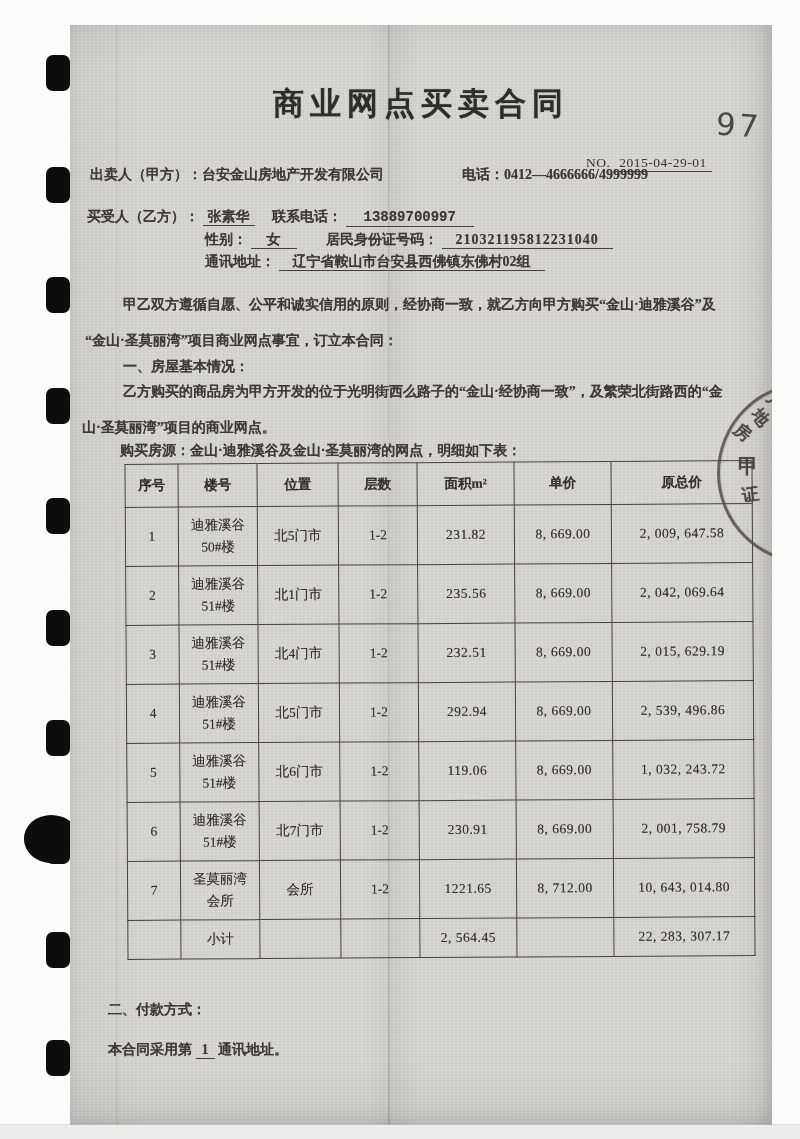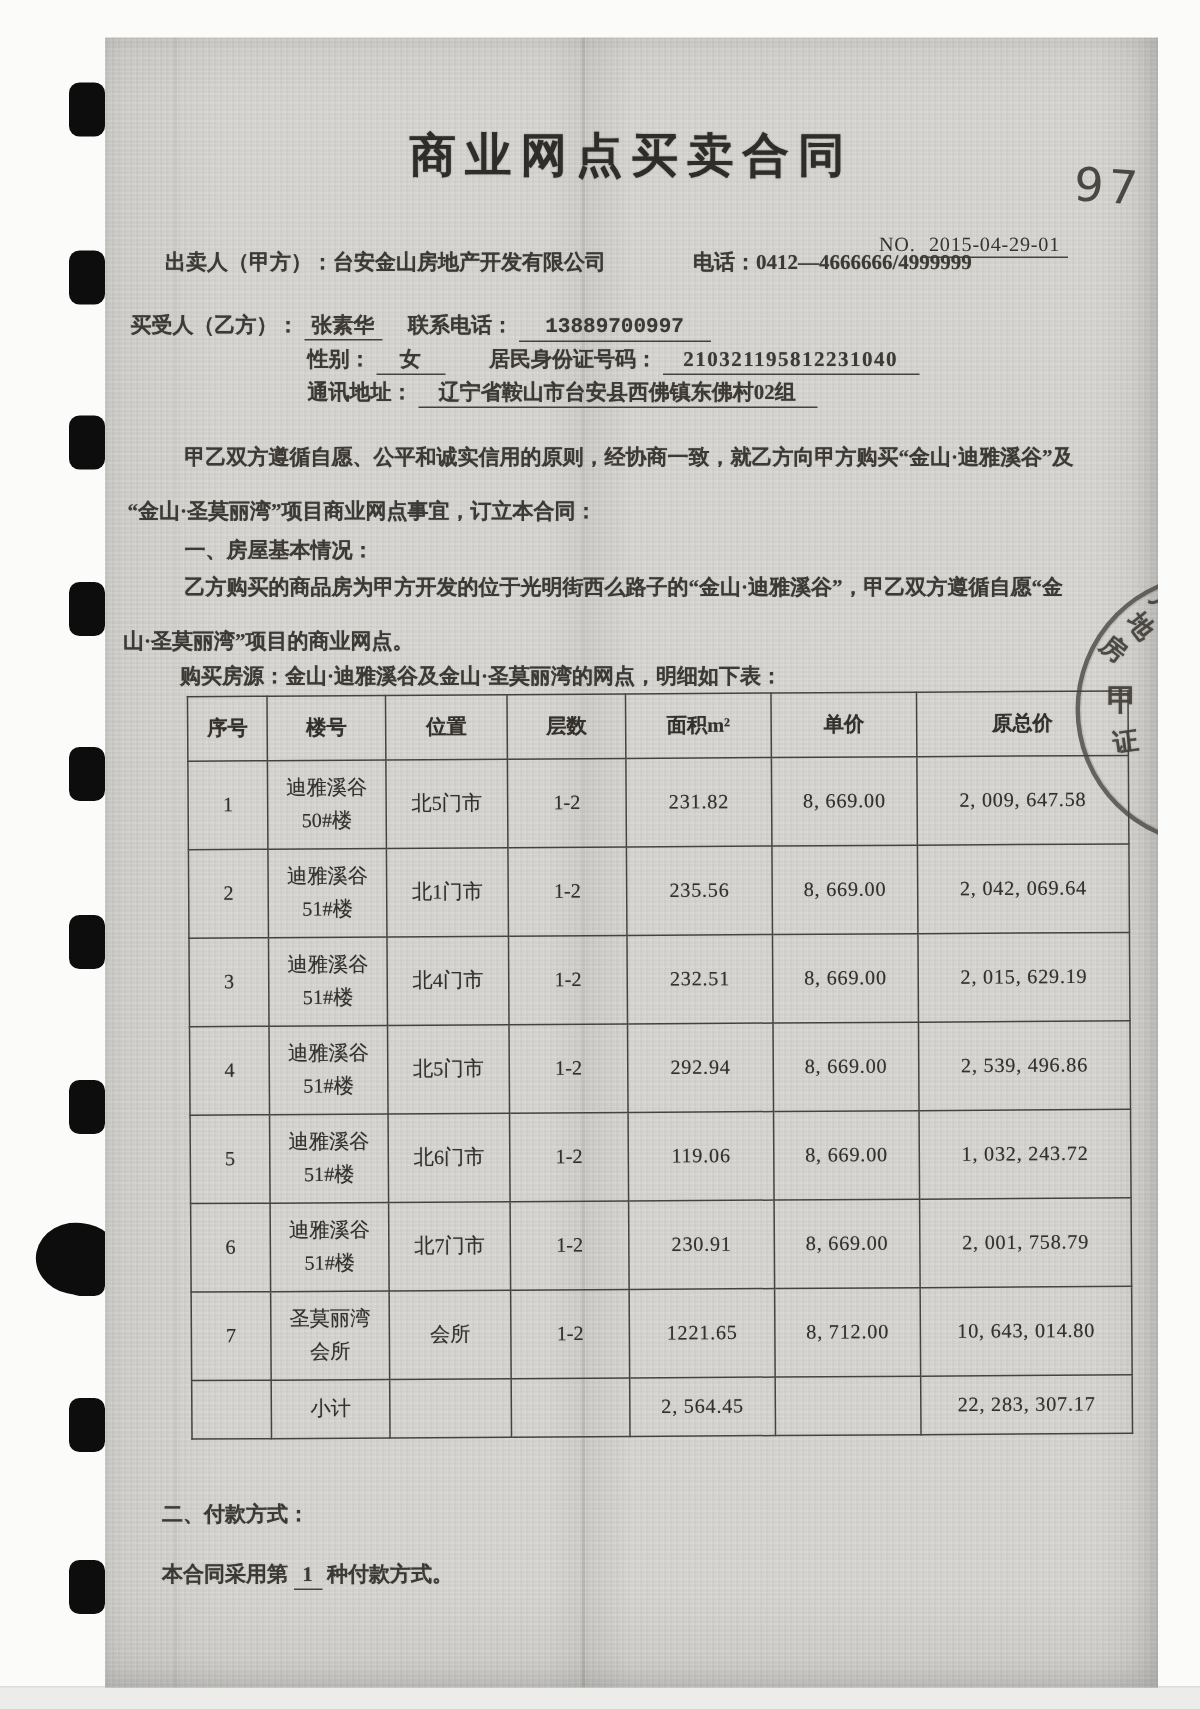--- a/index.html
+++ b/index.html
@@ -95,21 +95,21 @@
   <div class="fold" style="left:46px;opacity:.5;"></div>
 
   <div class="doc-title">商业网点买卖合同</div>
 
   <div class="doc-no">
     <span>NO.</span>
     <span class="u">2015-04-29-01</span>
   </div>
   <div class="handwritten">97</div>
 
-  <div class="line" style="left:40px;top:141px;">
+  <div class="line" style="left:20px;top:141px;">
     <span>出卖人（甲方）：</span><span>台安金山房地产开发有限公司</span>
   </div>
   <div class="line" style="left:392px;top:141px;">
     <span>电话：</span><span>0412—4666666/4999999</span>
   </div>
 
   <div class="line" style="left:17px;top:183px;">
     <span>买受人（乙方）：</span>
     <span class="u">张素华</span>
     <span style="margin-left:14px;">联系电话：</span>
@@ -126,21 +126,21 @@
   <div class="line" style="left:135px;top:228px;">
     <span>通讯地址：</span>
     <span class="u" style="padding:0 14px 1px;">辽宁省鞍山市台安县西佛镇东佛村02组</span>
   </div>
 
   <div class="line" style="left:15px;top:307px;">“金山·圣莫丽湾”项目商业网点事宜，订立本合同：</div>
   <div class="line" style="left:53px;top:271px;">甲乙双方遵循自愿、公平和诚实信用的原则，经协商一致，就乙方向甲方购买“金山·迪雅溪谷”及</div>
 
   <div class="line" style="left:53px;top:333px;">一、房屋基本情况：</div>
 
-  <div class="line" style="left:53px;top:358px;">乙方购买的商品房为甲方开发的位于光明街西么路子的“金山·迪雅溪谷”，甲乙双方遵循自愿“金</div>
+  <div class="line" style="left:53px;top:358px;">乙方购买的商品房为甲方开发的位于光明街西么路子的“金山·经协商一致”，及繁荣北街路西的“金</div>
   <div class="line" style="left:12px;top:394px;">山·圣莫丽湾”项目的商业网点。</div>
 
   <div class="line" style="left:50px;top:417px;">购买房源：金山·迪雅溪谷及金山·圣莫丽湾的网点，明细如下表：</div>
 
   <table class="prop">
     <colgroup>
       <col style="width:53px;">
         <col style="width:79px;">
         <col style="width:81px;">
         <col style="width:79px;">
@@ -237,21 +237,21 @@
       <td class="num"></td>
       <td class="num">22, 283, 307.17</td>
     </tr>
   </tbody>
     </table>
 
   <div class="line" style="left:38px;top:976px;">二、付款方式：</div>
   <div class="line" style="left:38px;top:1016px;">
     <span>本合同采用第</span>
     <span class="u" style="padding:0 6px 1px;">1</span>
-    <span>种付款方式。</span>
+    <span>通讯地址。</span>
   </div>
 
   <div class="seal"></div>
   <span class="seal-char" style="left:664px;top:396px;transform:rotate(38deg);">房</span>
   <span class="seal-char" style="left:682px;top:381px;transform:rotate(52deg);">地</span>
   <span class="seal-char" style="left:697px;top:368px;transform:rotate(64deg);">产</span>
   <span class="seal-char" style="left:668px;top:428px;font-size:20px;">甲</span>
   <span class="seal-char" style="left:672px;top:458px;transform:rotate(-8deg);">证</span>
 </div>
 

